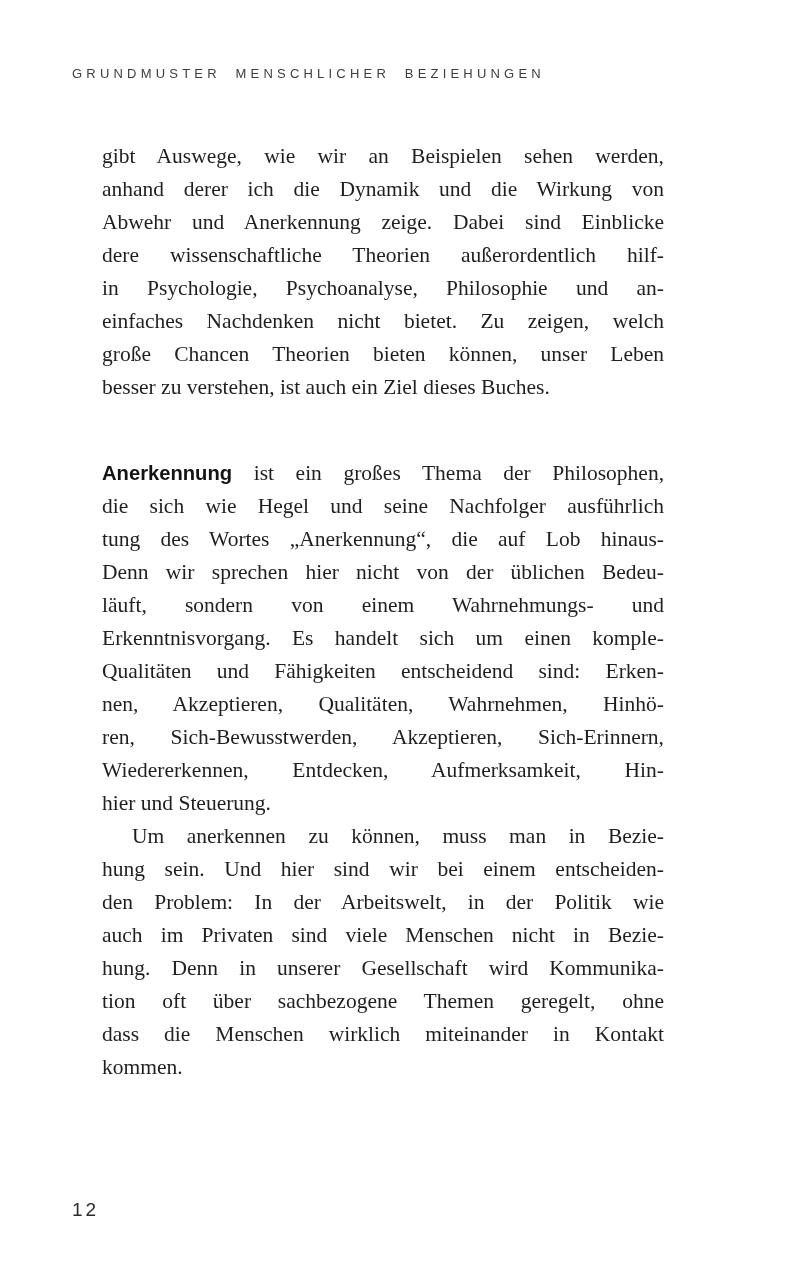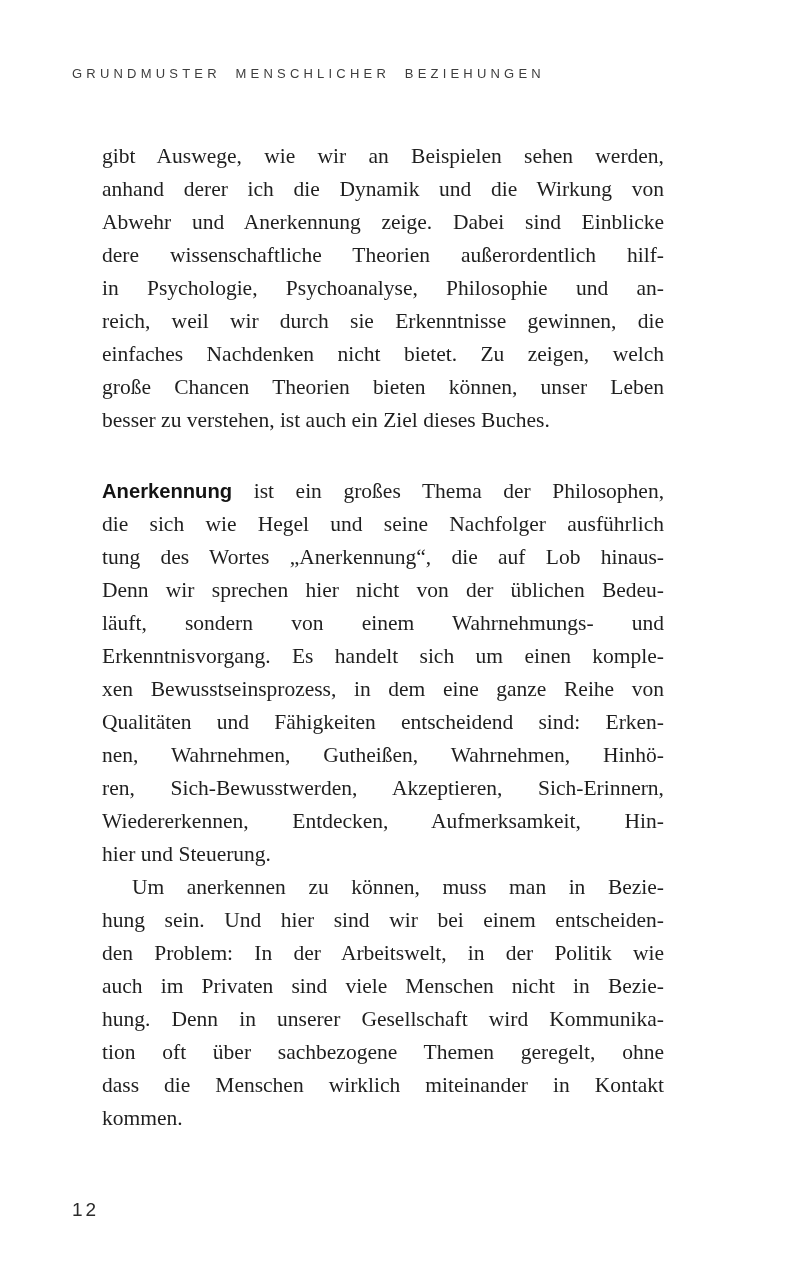--- a/index.html
+++ b/index.html
@@ -24,21 +24,21 @@
   }
   .text-block{
     position:absolute;
     left:102px;top:140px;
     width:562px;
     font-size:21.5px;
     line-height:33px;
     color:#1f1f1f;
   }
   .para{margin:0;}
-  .para.spaced{margin-top:38px;}
+  .para.spaced{margin-top:53px;}
   .line{
     text-align:justify;
     text-align-last:justify;
     white-space:normal;
   }
   .line.last{
     text-align-last:left;
   }
   .para.indented .line:first-child{
     text-indent:30px;
@@ -64,35 +64,33 @@
 <div class="page">
   <div class="running-head">GRUNDMUSTER MENSCHLICHER BEZIEHUNGEN</div>
 
   <div class="text-block">
       <div class="para plain">
         <div class="line">gibt Auswege, wie wir an Beispielen sehen werden,</div>
         <div class="line">anhand derer ich die Dynamik und die Wirkung von</div>
         <div class="line">Abwehr und Anerkennung zeige. Dabei sind Einblicke</div>
         <div class="line">dere wissenschaftliche Theorien außerordentlich hilf-</div>
         <div class="line">in Psychologie, Psychoanalyse, Philosophie und an-</div>
-        <div class="line">reich, weil wir durch sie Erkenntnisse gewinnen, die</div>
         <div class="line">einfaches Nachdenken nicht bietet. Zu zeigen, welch</div>
         <div class="line">große Chancen Theorien bieten können, unser Leben</div>
         <div class="line last">besser zu verstehen, ist auch ein Ziel dieses Buches.</div>
       </div>
       <div class="para spaced">
         <div class="line"><strong class="lead">Anerkennung</strong> ist ein großes Thema der Philosophen,</div>
         <div class="line">die sich wie Hegel und seine Nachfolger ausführlich</div>
         <div class="line">tung des Wortes „Anerkennung“, die auf Lob hinaus-</div>
         <div class="line">Denn wir sprechen hier nicht von der üblichen Bedeu-</div>
         <div class="line">läuft, sondern von einem Wahrnehmungs- und</div>
         <div class="line">Erkenntnisvorgang. Es handelt sich um einen komple-</div>
-        <div class="line">xen Bewusstseinsprozess, in dem eine ganze Reihe von</div>
         <div class="line">Qualitäten und Fähigkeiten entscheidend sind: Erken-</div>
-        <div class="line">nen, Wahrnehmen, Gutheißen, Wahrnehmen, Hinhö-</div>
+        <div class="line">nen, Akzeptieren, Qualitäten, Wahrnehmen, Hinhö-</div>
         <div class="line">ren, Sich-Bewusstwerden, Akzeptieren, Sich-Erinnern,</div>
         <div class="line">Wiedererkennen, Entdecken, Aufmerksamkeit, Hin-</div>
         <div class="line last">hier und Steuerung.</div>
       </div>
       <div class="para indented">
         <div class="line">Um anerkennen zu können, muss man in Bezie-</div>
         <div class="line">hung sein. Und hier sind wir bei einem entscheiden-</div>
         <div class="line">den Problem: In der Arbeitswelt, in der Politik wie</div>
         <div class="line">auch im Privaten sind viele Menschen nicht in Bezie-</div>
         <div class="line">hung. Denn in unserer Gesellschaft wird Kommunika-</div>

